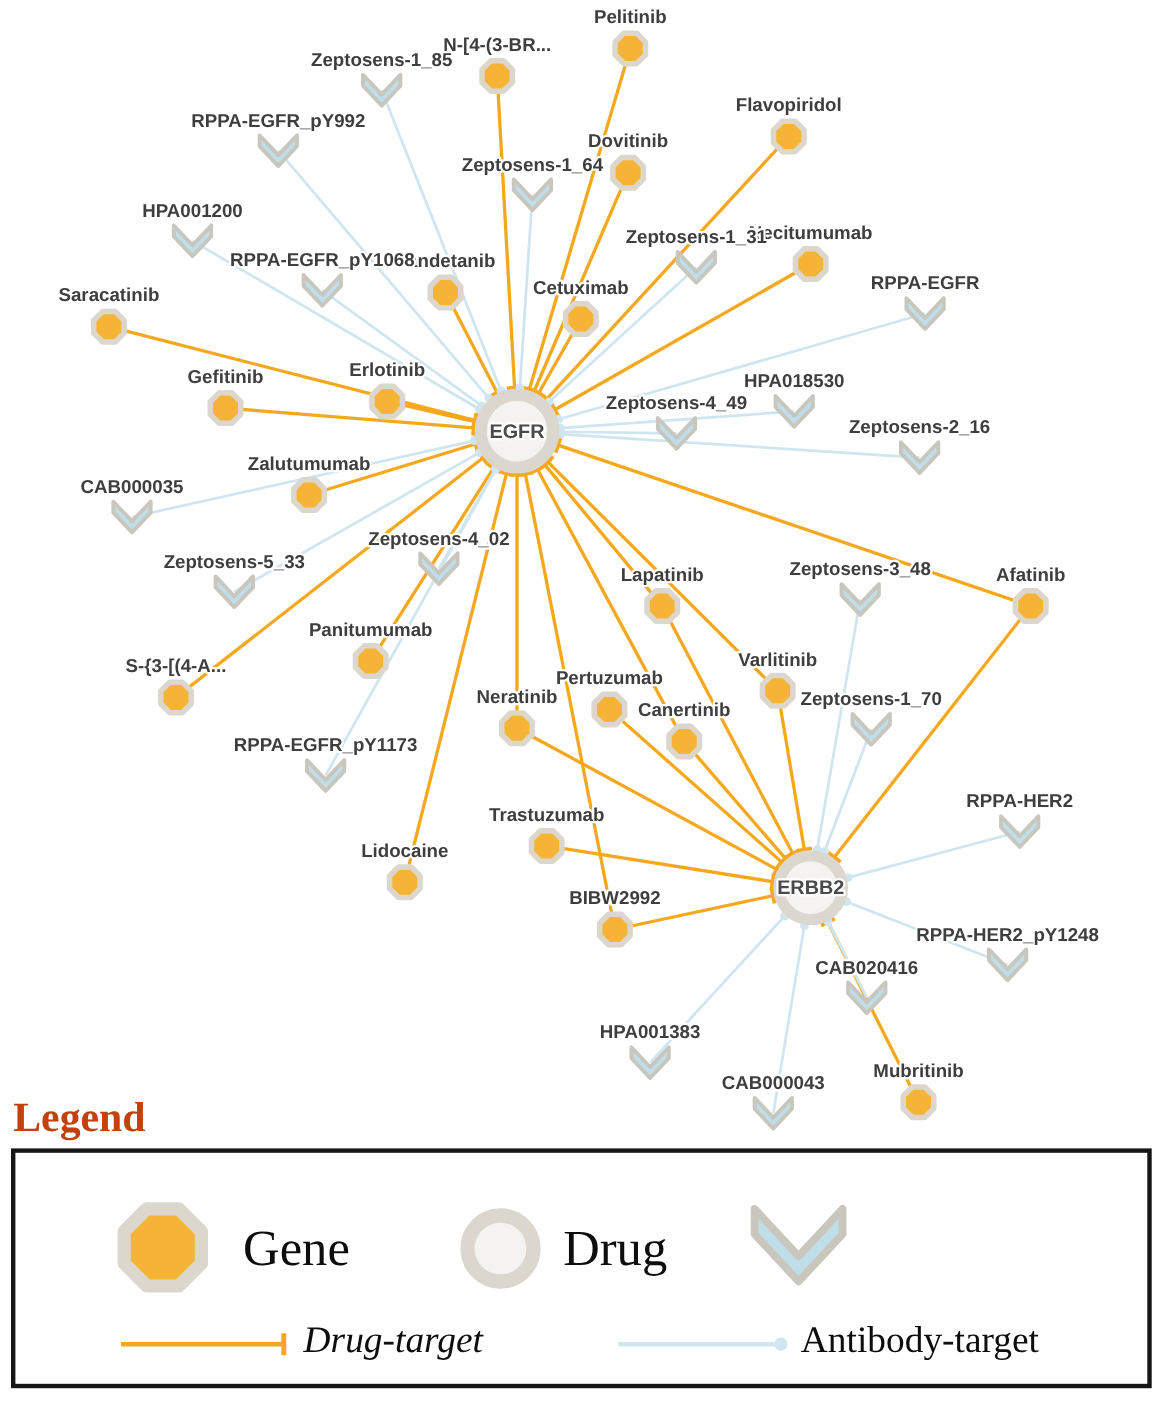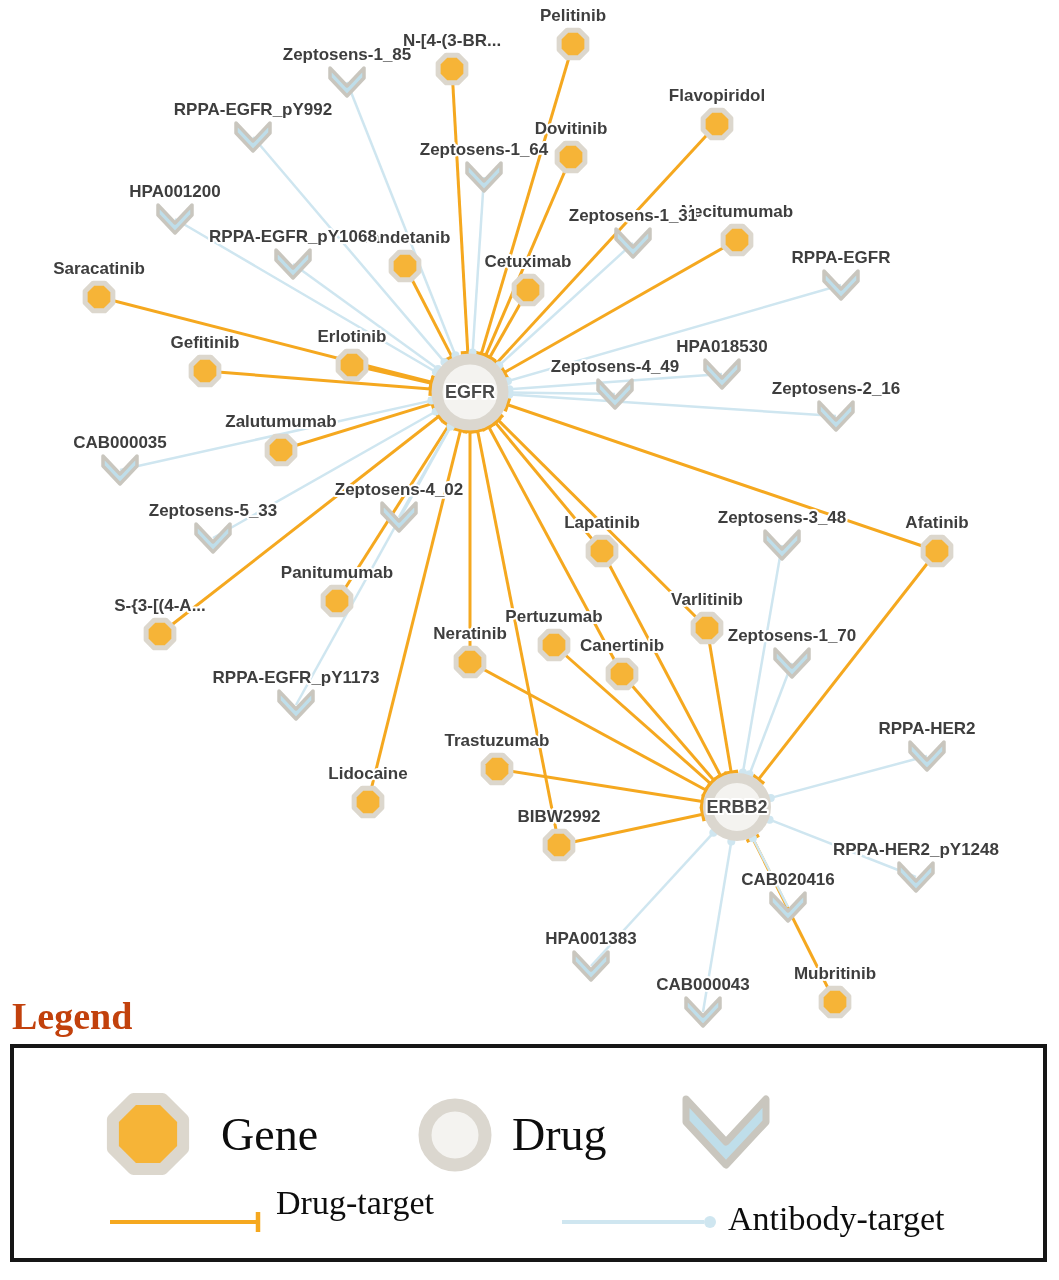--- a/index.html
+++ b/index.html
@@ -448,21 +448,21 @@
     <span class="li lbl-node" style="left:498px; top:60px;">Drug</span>
 
     <svg class="li" style="left:662px; top:42px;" width="100" height="84" viewBox="-50 -42 100 84">
       <path d="M-40,-33 L0,10 L40,-33 L40,-10 L0,33 L-40,-10 Z" fill="#BFDEEA" stroke="#C9C6BE" stroke-width="7" stroke-linejoin="round"></path>
     </svg>
 
     <svg class="li" style="left:92px; top:158px;" width="170" height="32" viewBox="0 0 170 32">
       <line x1="4" y1="16" x2="152" y2="16" stroke="#F5A81F" stroke-width="4"></line>
       <line x1="152" y1="6" x2="152" y2="26" stroke="#F5A81F" stroke-width="4.5"></line>
     </svg>
-    <span class="li lbl-edge" style="left:262px; top:136px;">Drug-target</span>
+    <span class="li lbl-edge" style="left:262px; top:152px;font-style:italic;">Drug-target</span>
 
     <svg class="li" style="left:544px; top:158px;" width="170" height="32" viewBox="0 0 170 32">
       <line x1="4" y1="16" x2="146" y2="16" stroke="#CFE6F0" stroke-width="4"></line>
       <circle cx="152" cy="16" r="6" fill="#CFE6F0"></circle>
     </svg>
     <span class="li lbl-edge" style="left:714px; top:152px;">Antibody-target</span>
 
   </div>
 </div>
 

